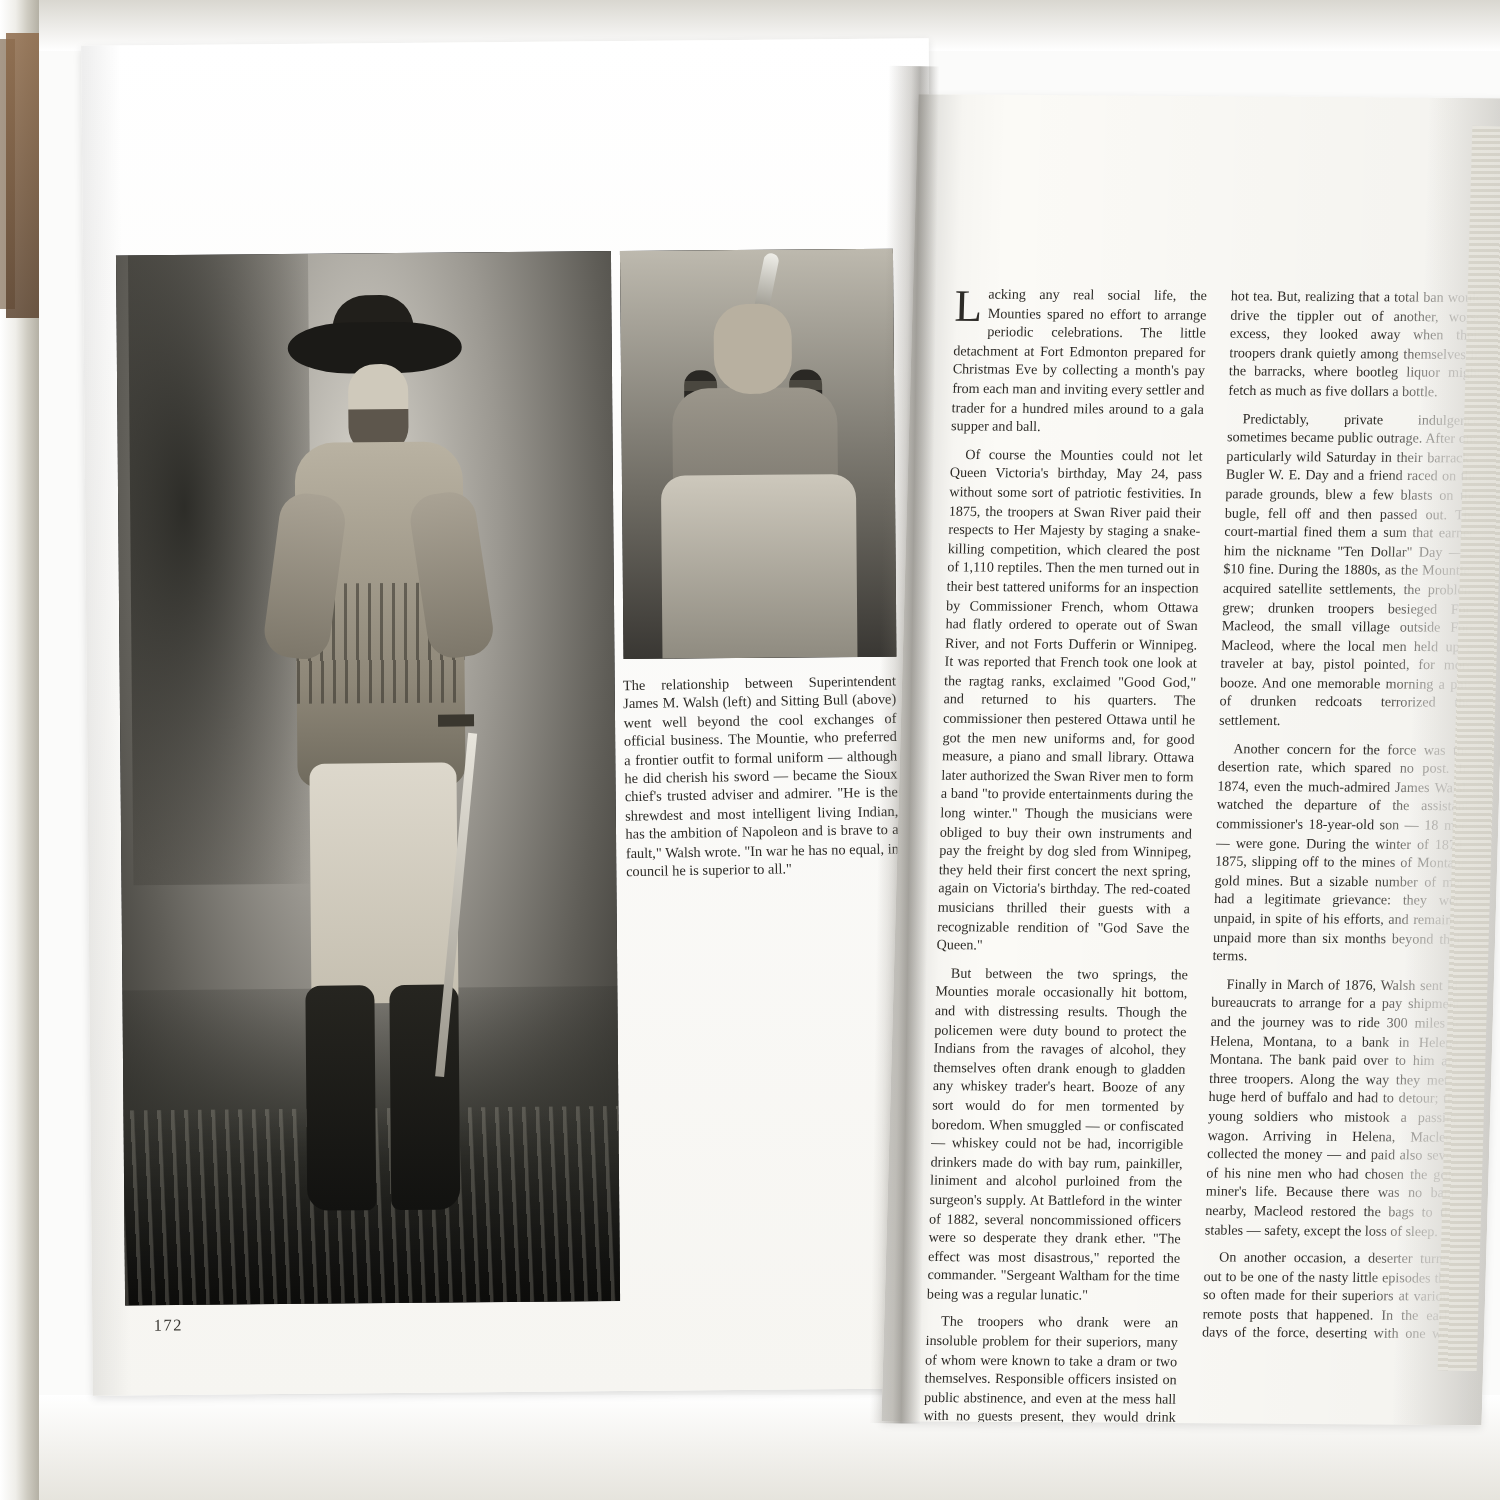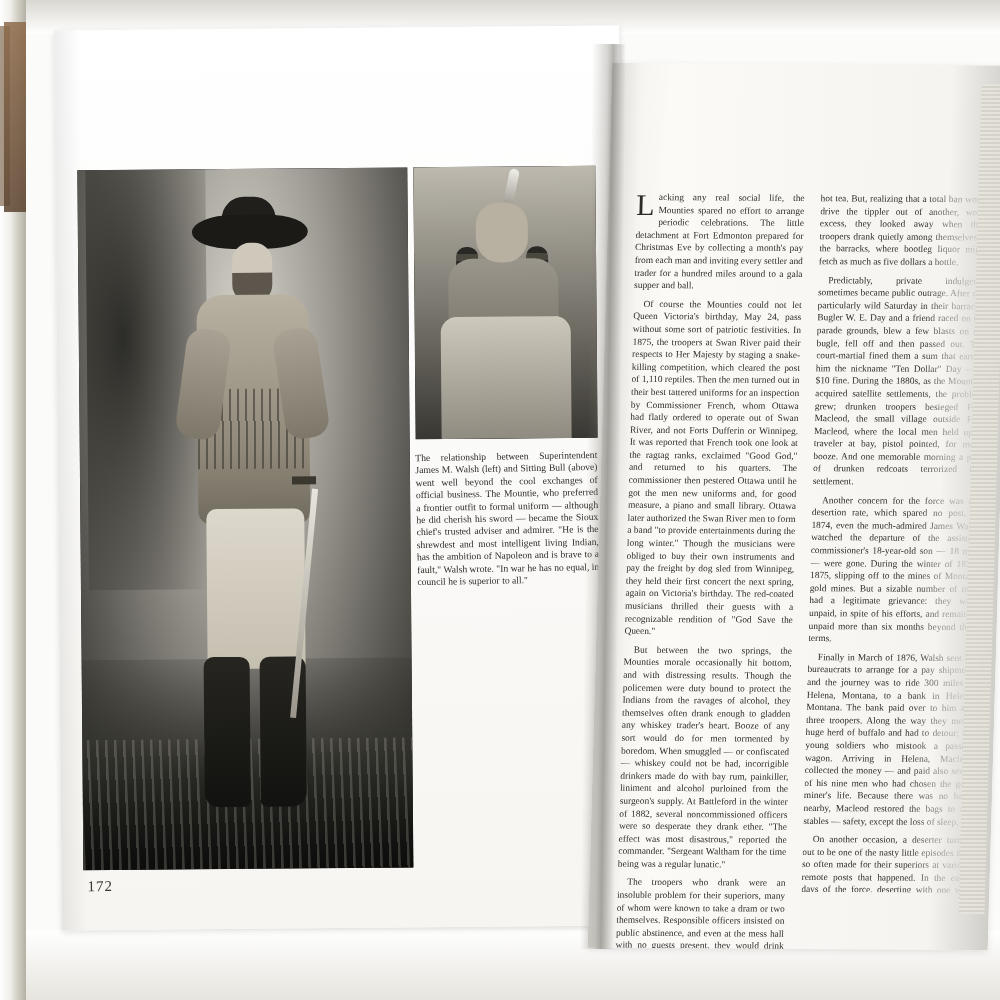--- a/index.html
+++ b/index.html
@@ -264,23 +264,23 @@
     width: 182px;
     font-size: 9.6px;
     line-height: 12.4px;
     color: #2e2c28;
     text-align: justify;
     transform: rotate(-0.5deg);
   }
 
   .folio {
     position: absolute;
-    left: 26px;
+    left: 41px;
     top: 848px;
-    font-size: 15px;
+    font-size: 11px;
     letter-spacing: 1px;
     color: #3a3833;
     text-align: right;
   }
 
   
   .rp-cols {
     position: absolute;
     left: 28px;
     top: 128px;

